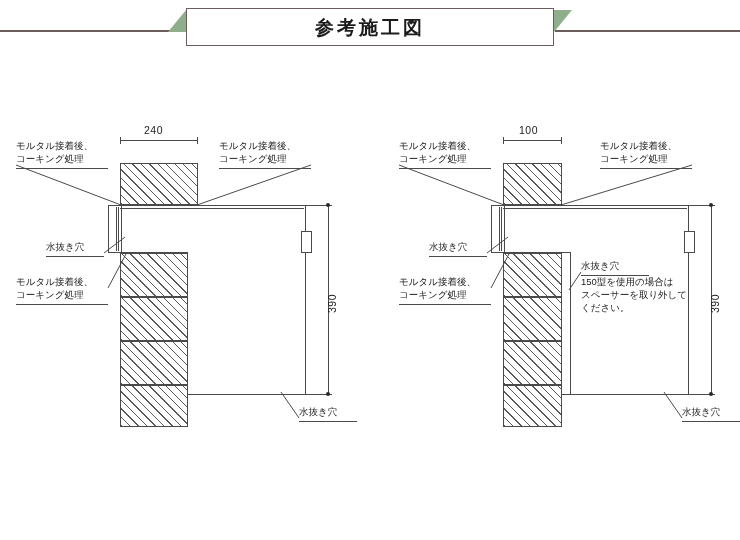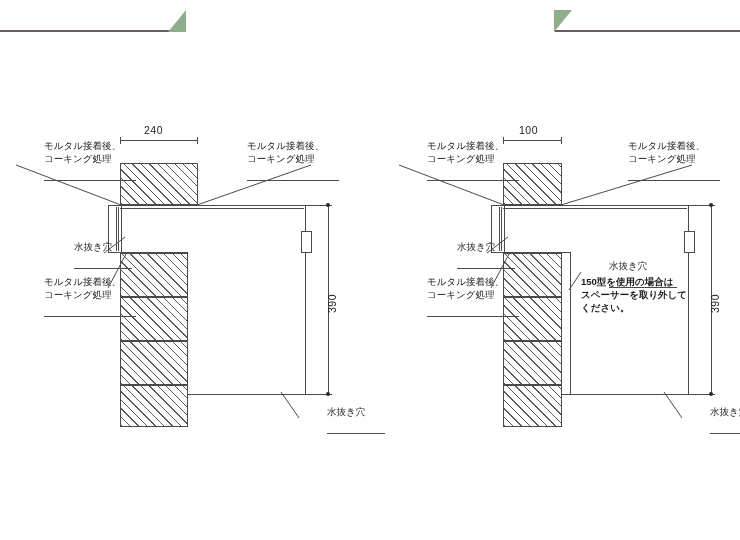--- a/index.html
+++ b/index.html
@@ -55,21 +55,21 @@
   .box{
     position:absolute;box-sizing:border-box;
     border:1px solid #4a4a4a;background:#ffffff;
   }
 
   
   .lbl{
     position:absolute;font-size:9.5px;line-height:13px;
     color:#1b1b1b;white-space:pre;letter-spacing:0px;
   }
-  .lbl.u{border-bottom:1px solid #4a4a4a;padding-bottom:15px;margin-left:28px;}
+  .lbl.u{border-bottom:1px solid #4a4a4a;padding-bottom:3px;}
   .dimtxt{
     position:absolute;font-size:10.5px;color:#1b1b1b;
     letter-spacing:0.5px;
   }
   .dimtxt.vert{
     transform:rotate(-90deg);transform-origin:left top;
   }
   .tick{position:absolute;width:1px;height:7px;background:#4a4a4a;}
   .dot{position:absolute;width:4px;height:4px;border-radius:50%;
     background:#2a2a2a;}
@@ -78,20 +78,23 @@
 </style>
 </head>
 <body>
 
 <div class="stage">
 
   <div class="ribbon-rule left"></div>
   <div class="ribbon-rule right"></div>
   <div class="ribbon-tri left"></div>
   <div class="ribbon-tri right"></div>
+  <div class="ribbon-box">
+    <span class="ribbon-title">参考施工図</span>
+  </div>
 
   <div class="tick" style="left:120px;top:137px;"></div>
   <div class="tick" style="left:197px;top:137px;"></div>
   <div class="ln hl" style="left:120px;top:140px;width:78px;"></div>
   <div class="dimtxt" style="left:144px;top:124px;">240</div>
 
   <div class="hatchblk" style="left:120px;top:163px;width:78px;height:42px;"></div>
 
   <div class="box" style="left:120px;top:205px;width:186px;height:190px;"></div>
 
@@ -160,21 +163,21 @@
   <div class="dimtxt vert" style="left:709px;top:313px;">390</div>
 
   <div class="lbl u" style="left:399px;top:139px;width:92px;">モルタル接着後、
 コーキング処理</div>
   <div class="lbl u" style="left:600px;top:139px;width:92px;">モルタル接着後、
 コーキング処理</div>
   <div class="lbl u" style="left:429px;top:240px;width:58px;">水抜き穴</div>
   <div class="lbl u" style="left:399px;top:275px;width:92px;">モルタル接着後、
 コーキング処理</div>
   <div class="lbl u" style="left:581px;top:259px;width:68px;">水抜き穴</div>
-  <div class="lbl" style="left:581px;top:275px;width:108px;font-weight:bold;">150型を使用の場合は
+  <div class="lbl" style="left:581px;top:275px;width:108px;">150型を使用の場合は
 スペーサーを取り外して
 ください。</div>
   <div class="lbl u" style="left:682px;top:405px;width:58px;">水抜き穴</div>
 
   <svg class="ov" viewBox="0 0 740 540">
     <g stroke="#4a4a4a" stroke-width="1" fill="none">
 
       <line x1="16" y1="165" x2="121" y2="205"></line>
       <line x1="311" y1="165" x2="197" y2="205"></line>
       <line x1="104" y1="253" x2="125" y2="237"></line>

